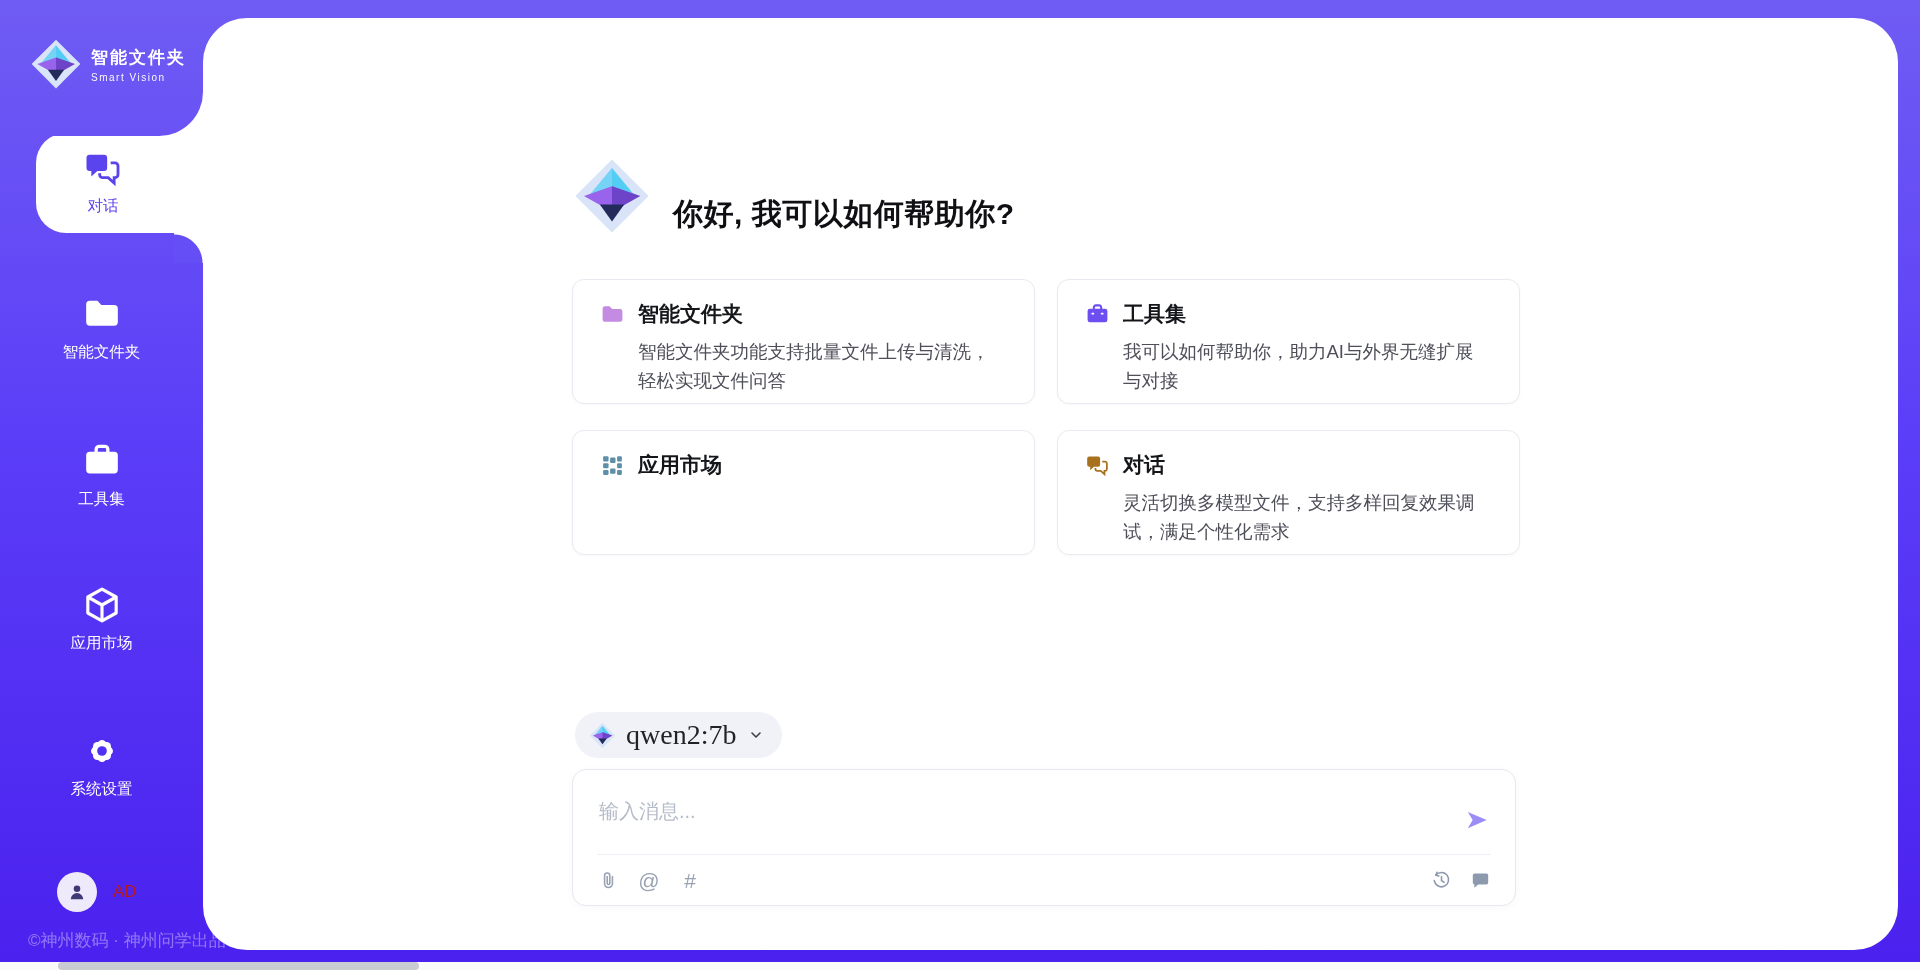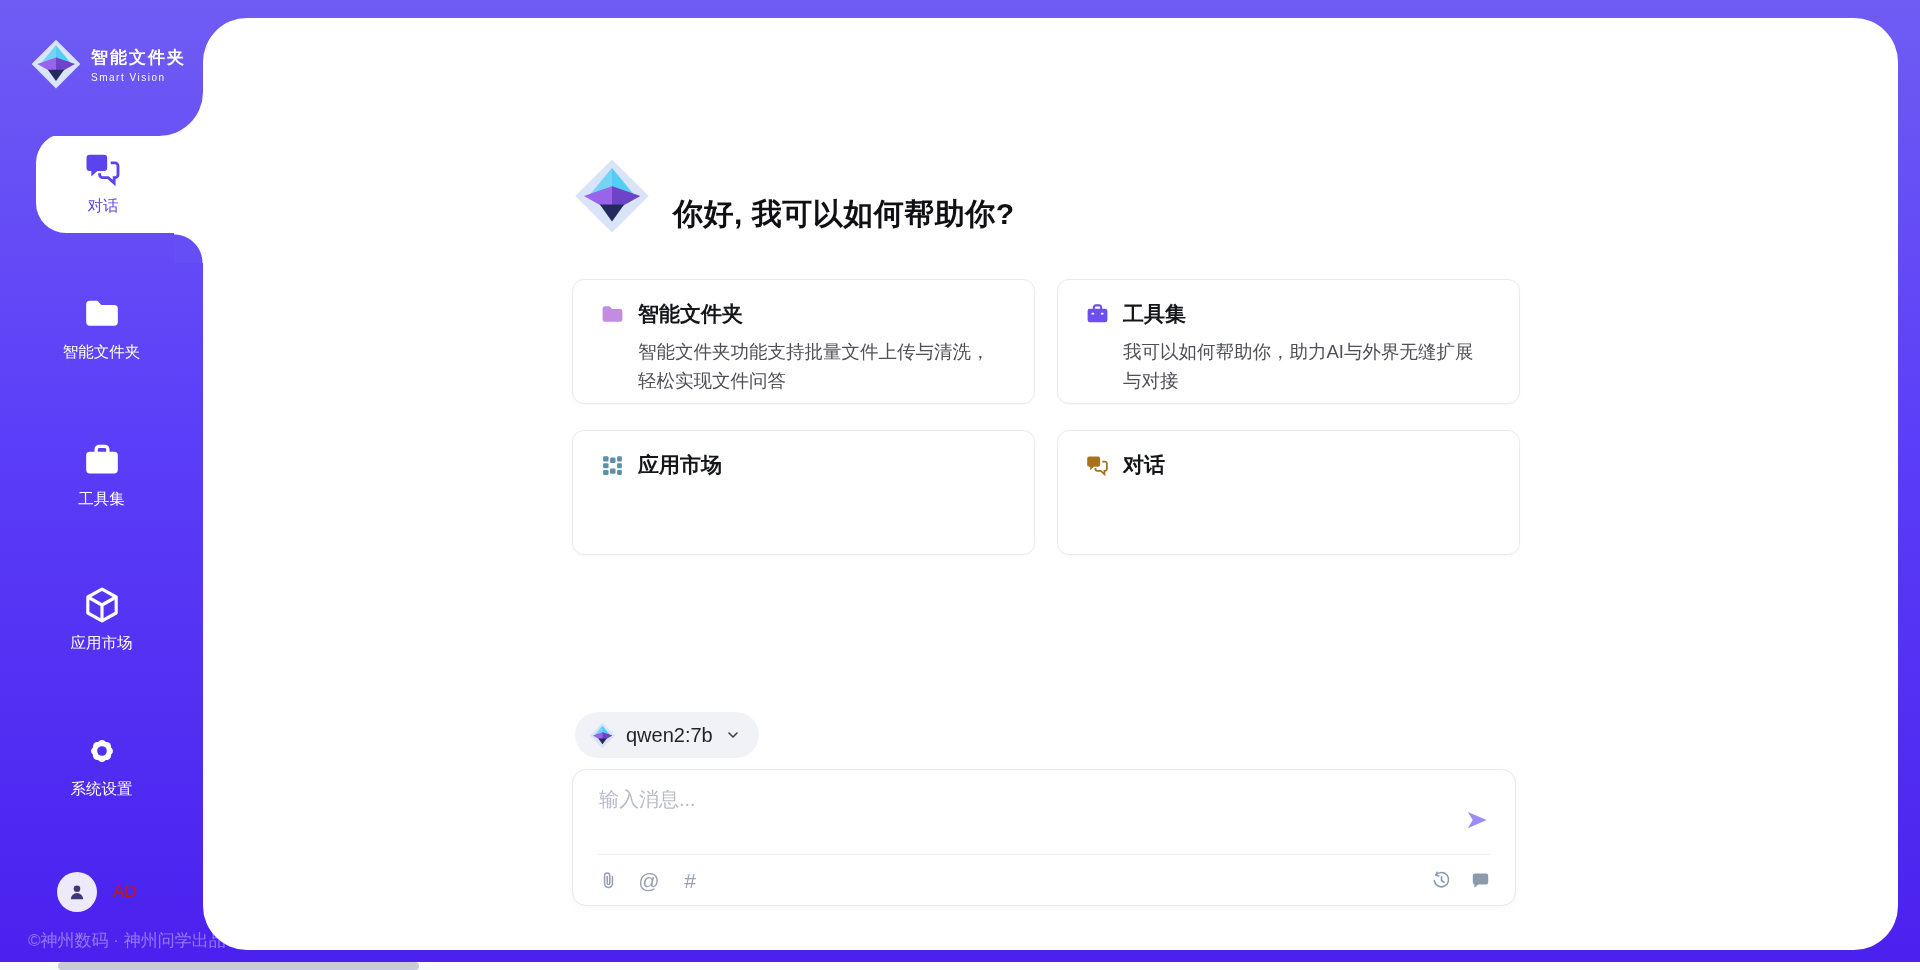--- a/index.html
+++ b/index.html
@@ -55,27 +55,27 @@
     padding:20px 28px 0 27px; cursor:pointer; box-shadow:0 1px 3px rgba(40,40,80,.03); }
   .card-head { display:flex; align-items:center; gap:13px; }
   .card-head .ic { width:25px; height:25px; flex:0 0 auto; }
   .card-title { font-size:21px; font-weight:700; color:#15161a; }
   .card-desc { margin:9px 0 0 38px; font-size:18.5px; line-height:29px; color:#4e4f58; }
 
   
   .pill { position:absolute; left:372px; top:694px; height:46px; padding:0 18px 0 14px;
     border-radius:23px; background:#f1f2f7; display:inline-flex; align-items:center; gap:10px; cursor:pointer; }
   .pill-diamond { width:27px; height:27px; }
-  .pill-label { font-size:20px; color:#1f2229; }
+  .pill-label { font-size:28px; color:#1f2229;font-family:Liberation Serif, serif; }
   .pill .chev { width:16px; height:16px; color:#3c3f46; margin-left:2px; }
 
   
   .composer { position:absolute; left:369px; top:751px; width:944px; height:137px; background:#fff;
     border:1px solid #e7e9f1; border-radius:14px; box-shadow:0 2px 8px rgba(40,40,80,.03); }
-  .composer-input { position:absolute; left:26px; top:16px; right:70px; height:60px;
+  .composer-input { position:absolute; left:26px; top:28px; right:70px; height:60px;
     font-size:20px; color:#b5bbc8; cursor:text; }
   .send-btn { position:absolute; right:22px; top:34px; width:32px; height:32px; color:#9c8cf6;
     cursor:pointer; display:flex; align-items:center; justify-content:center; }
   .send-btn .ic { width:26px; height:26px; }
   .composer-toolbar { position:absolute; left:24px; right:24px; bottom:0; height:51px;
     border-top:1px solid #eef0f5; display:flex; align-items:center; gap:19px; color:#98a2b4; }
   .tool { width:22px; height:22px; display:flex; align-items:center; justify-content:center; cursor:pointer; }
   .tool .ic { width:21px; height:21px; }
   .tool-glyph { font-size:21px; line-height:1; color:#98a2b4; }
   .toolbar-right { margin-left:auto; display:flex; align-items:center; gap:17px; color:#8d9aae; }
@@ -195,20 +195,21 @@
         <span class="card-title">应用市场</span>
       </div>
     </div>
     <div class="card">
       <div class="card-head">
         <svg class="ic" style="color: rgb(168, 114, 28);">
             <use href="#i-chat"></use>
           </svg>
         <span class="card-title">对话</span>
       </div>
+      <div class="card-desc">灵活切换多模型文件，支持多样回复效果调试，满足个性化需求</div>
     </div>
   </div>
 
   <div class="pill">
     <svg class="pill-diamond">
         <use href="#i-diamond"></use>
       </svg>
     <span class="pill-label">qwen2:7b</span>
     <svg class="chev ic">
         <use href="#i-chev"></use>

